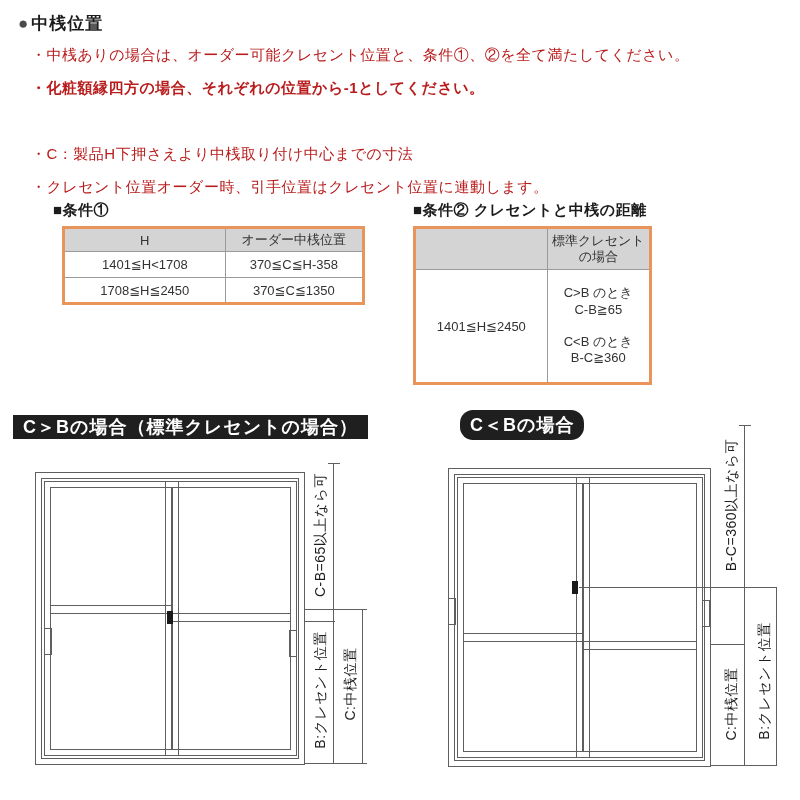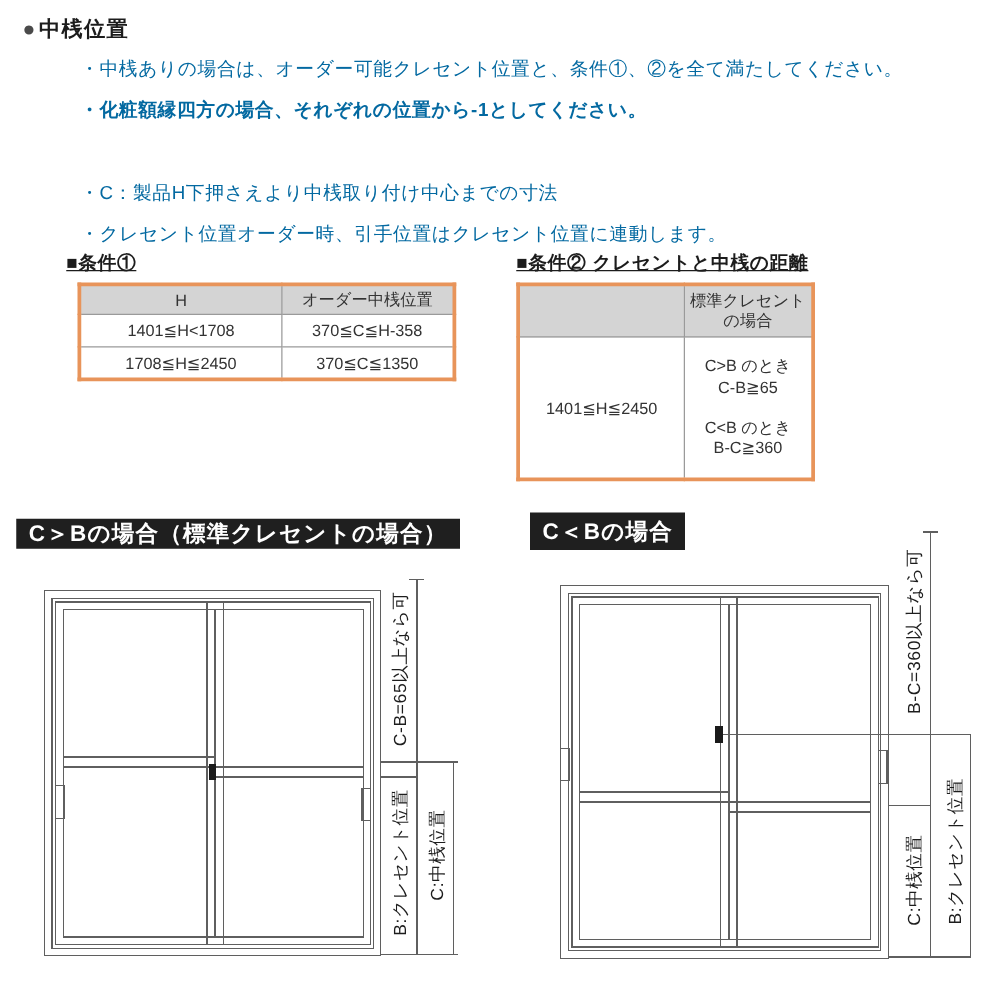--- a/index.html
+++ b/index.html
@@ -3,24 +3,24 @@
 <meta charset="utf-8">
 <style>
   * { margin:0; padding:0; box-sizing:border-box; }
   html,body { width:800px; height:800px; background:#fff; font-family:"Liberation Sans",sans-serif; color:#222; }
   .abs { position:absolute; }
   #page { position:relative; width:800px; height:800px; overflow:hidden; background:#fff; }
 
   
   .page-title { left:18px; top:12px; font-size:17px; font-weight:bold; color:#1c1c1c; letter-spacing:1px; }
   .page-title .dot { color:#4a4a4a; margin-right:2px; }
-  .note { left:64px; font-size:15px; color:#0369a1; letter-spacing:0.5px; white-space:nowrap; }
+  .note { left:31px; font-size:15px; color:#b91c1c; letter-spacing:0.5px; white-space:nowrap; }
 
   
-  .cond-title { font-size:15px; font-weight:bold; color:#1c1c1c; letter-spacing:0.5px;text-decoration:underline; }
+  .cond-title { font-size:15px; font-weight:bold; color:#1c1c1c; letter-spacing:0.5px; }
 
   
   table { border-collapse:collapse; table-layout:fixed; }
   .otable { border:3px solid #E8945A; background:#fff; }
   .otable th, .otable td {
     border:1px solid #9a9a9a; text-align:center; vertical-align:middle;
     font-size:13px; color:#333; font-weight:normal; padding:2px 4px;
   }
   .otable th { background:#D4D4D4; }
   .pre { white-space:pre-line; line-height:1.25; }
@@ -96,21 +96,21 @@
           <div class="case-block">C-B≧65</div>
           <div class="case-gap"></div>
           <div class="case-block">C&lt;B のとき</div>
           <div class="case-block">B-C≧360</div>
         </td>
       </tr>
     </tbody>
   </table>
 
   <div class="abs bar" style="left:13px;  top:415px; height:24px;">C＞Bの場合（標準クレセントの場合）</div>
-  <div class="abs bar" style="left:424px; top:410px; height:30px;">C＜Bの場合</div>
+  <div class="abs bar" style="left:460px; top:410px; height:30px;border-radius:13px;">C＜Bの場合</div>
 
   <svg width="800" height="800" viewBox="0 0 800 800">
 
     <g shape-rendering="crispEdges">
       <rect class="ln" x="35.5" y="472.5" width="269" height="292"></rect>
       <rect class="ln" x="41.5" y="478.5" width="257" height="280"></rect>
       <rect class="ln" x="44.5" y="481.5" width="134" height="274"></rect>
       <rect class="ln" x="50.5" y="487.5" width="122" height="262"></rect>
       <rect class="ln" x="165.5" y="481.5" width="131" height="274"></rect>
       <rect class="ln" x="171.5" y="487.5" width="119" height="262"></rect>

